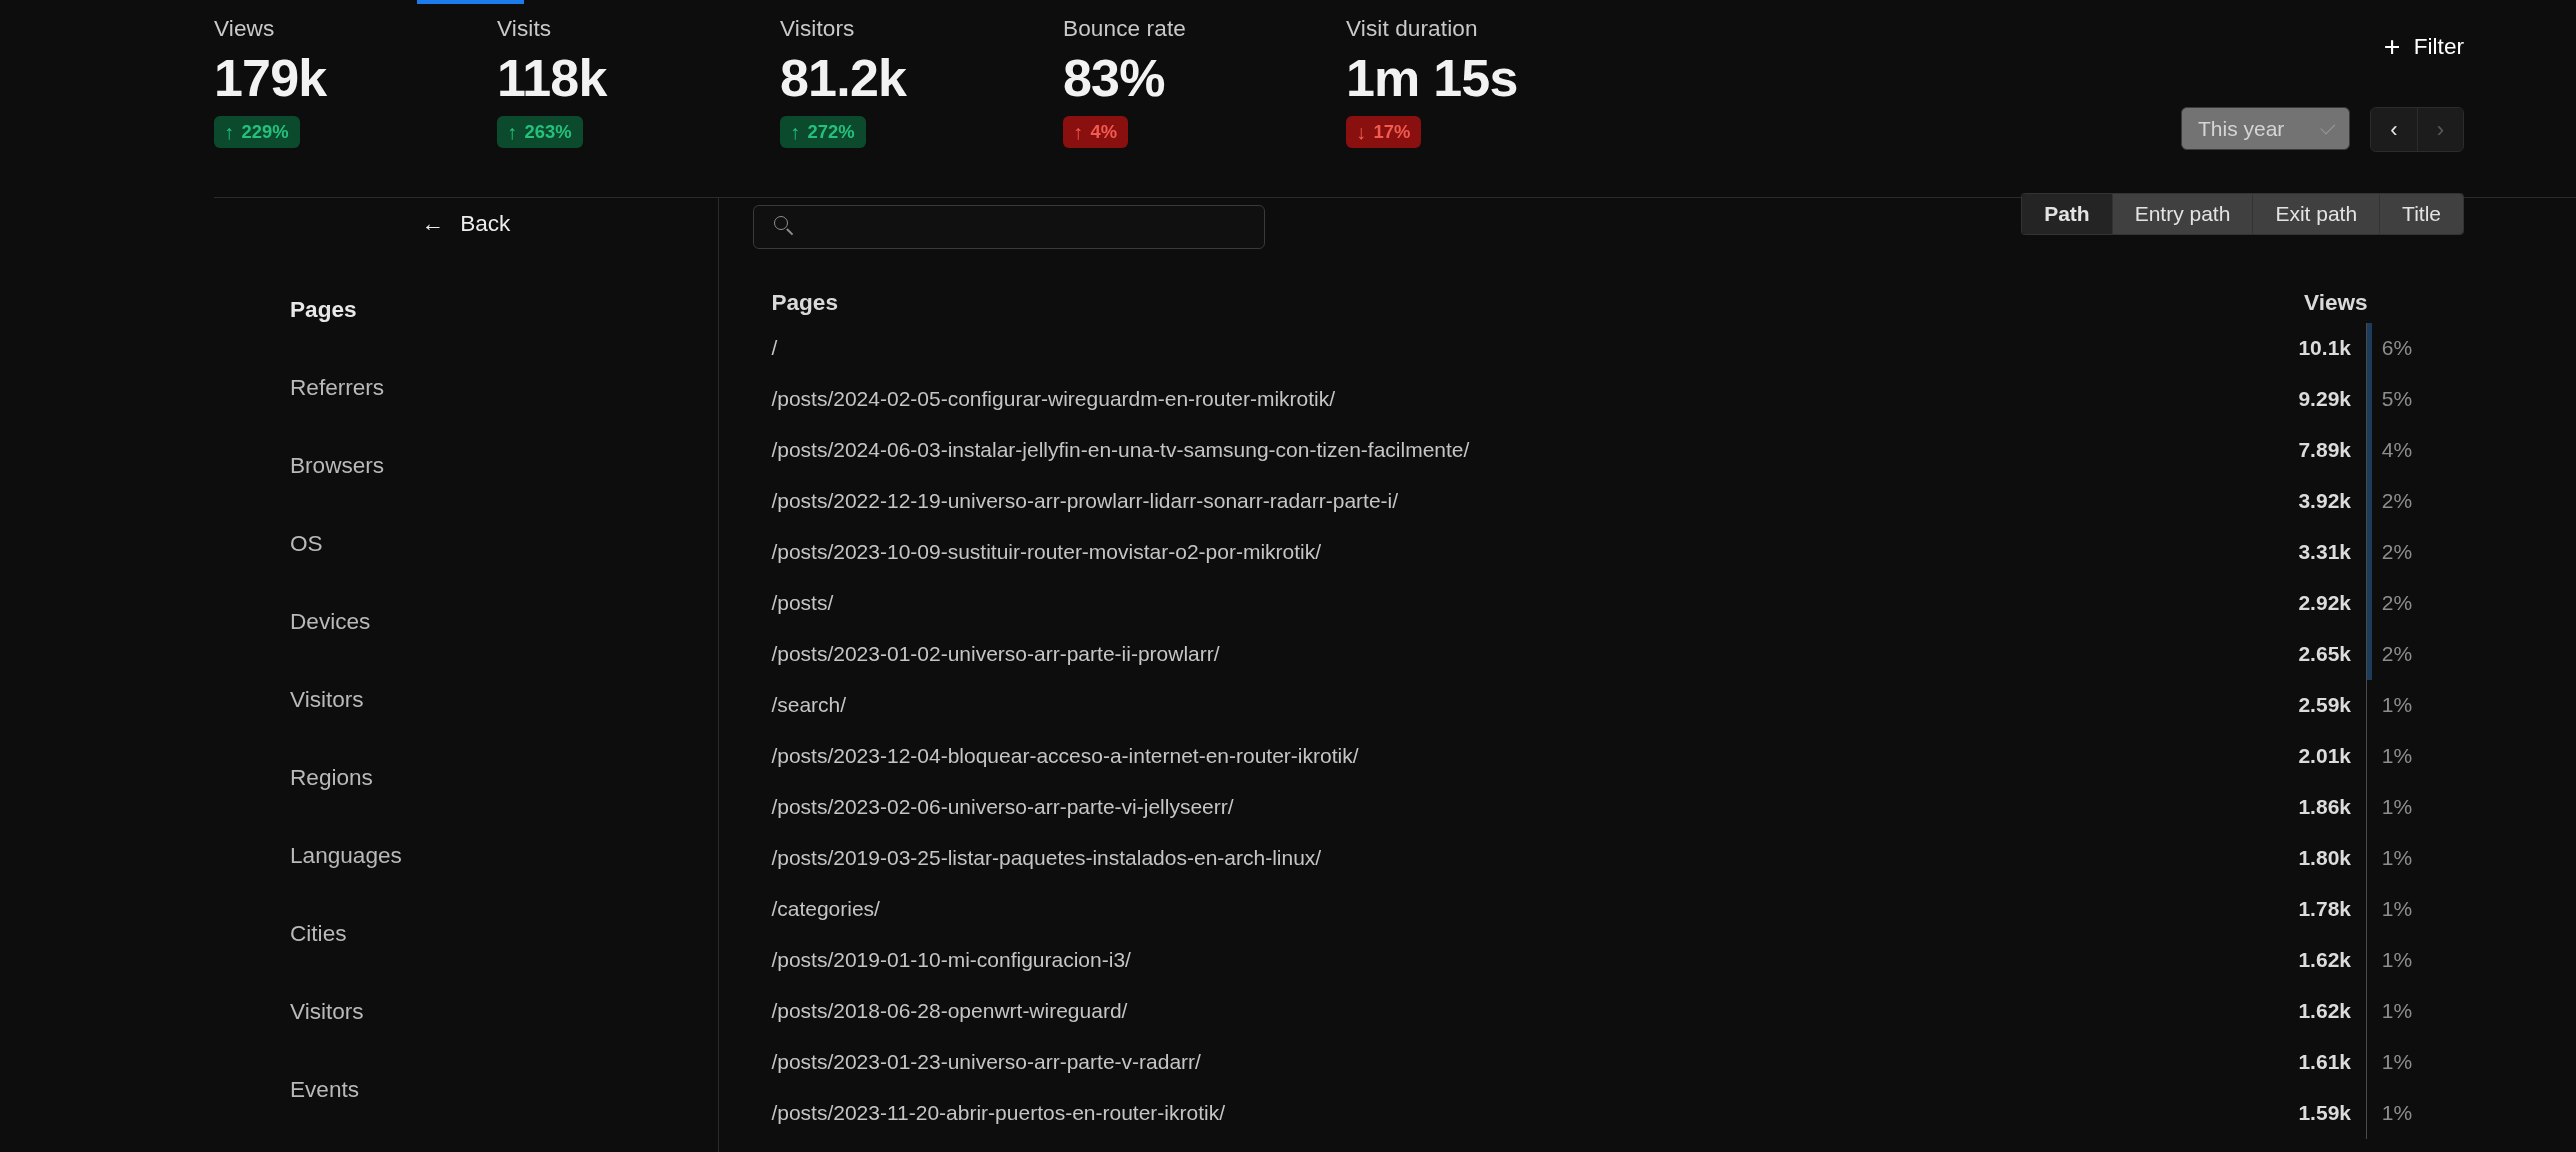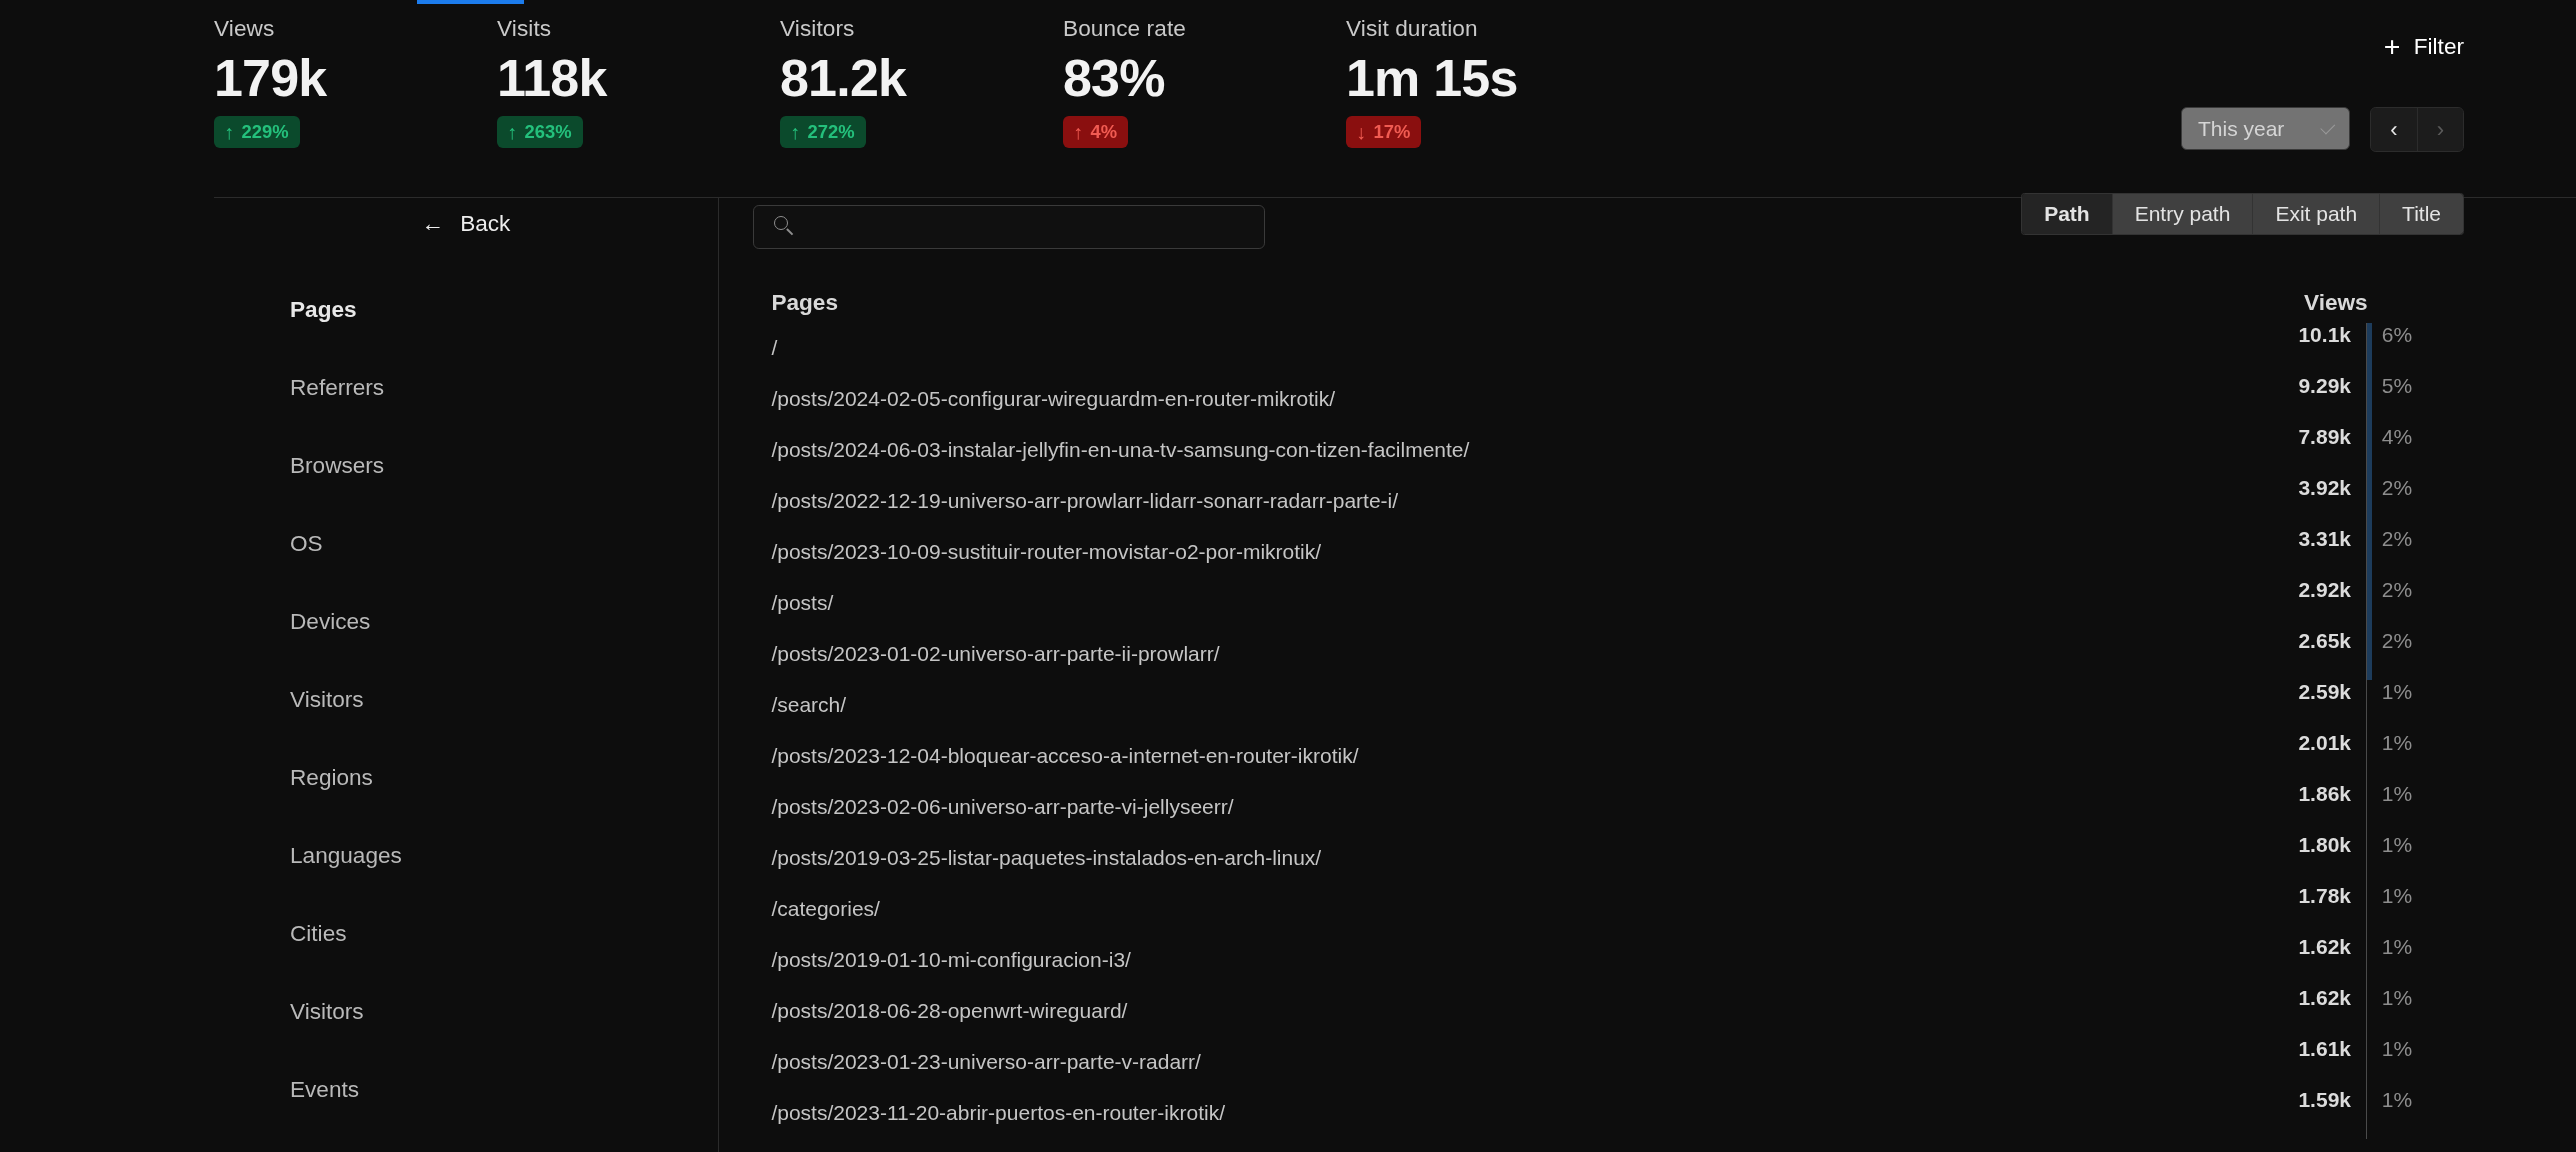--- a/index.html
+++ b/index.html
@@ -290,21 +290,21 @@
     padding-left: 18.4px;
     font-size: 21px;
     color: #c5c5c5;
     white-space: nowrap;
     overflow: hidden;
     text-overflow: ellipsis;
   }
   .td-metrics {
     width: 232px;
     display: flex;
-    align-items: flex-start;
+    align-items: center;
     position: relative;
   }
   .td-views {
     width: 134px;
     text-align: right;
     font-size: 21px;
     font-weight: 700;
     color: #dcdcdc;
     padding-right: 15px;
   }

